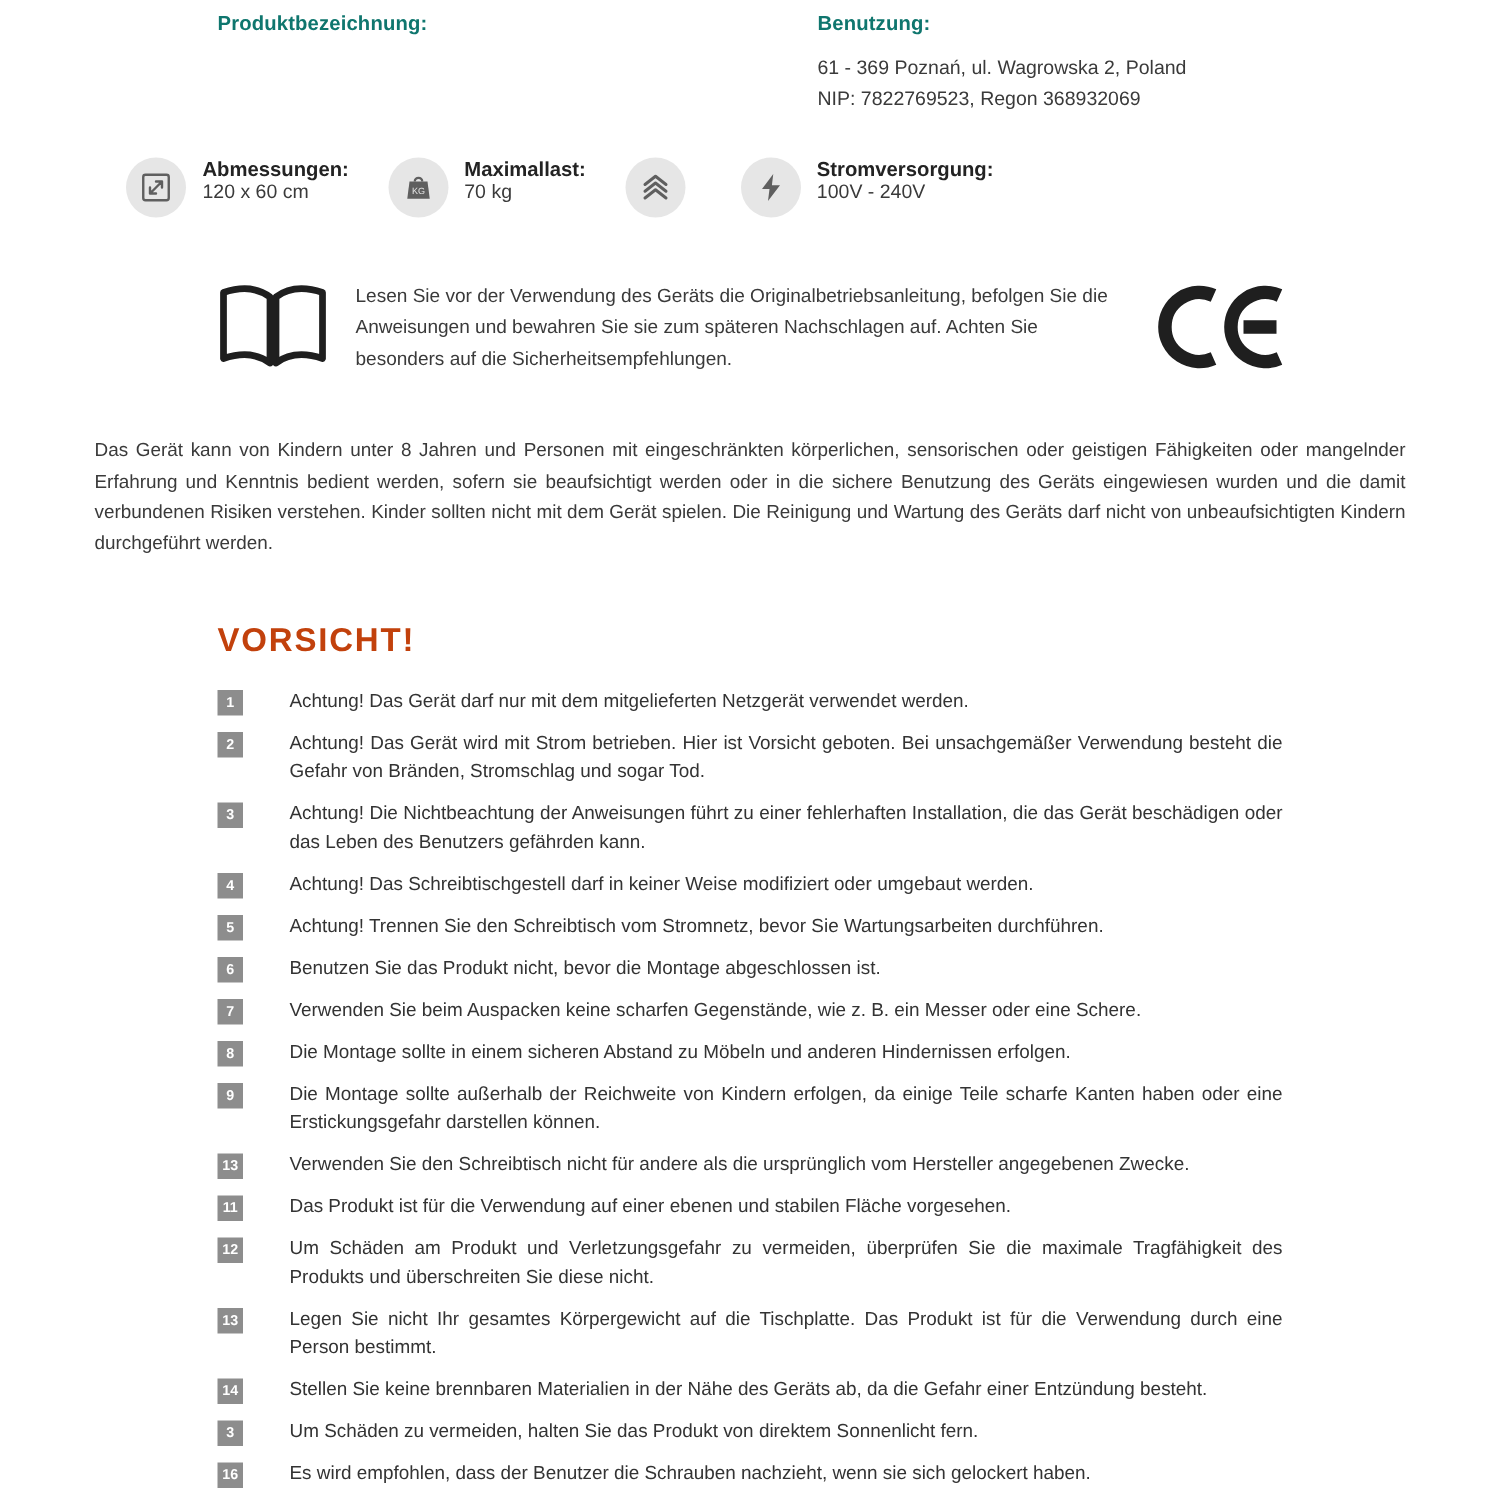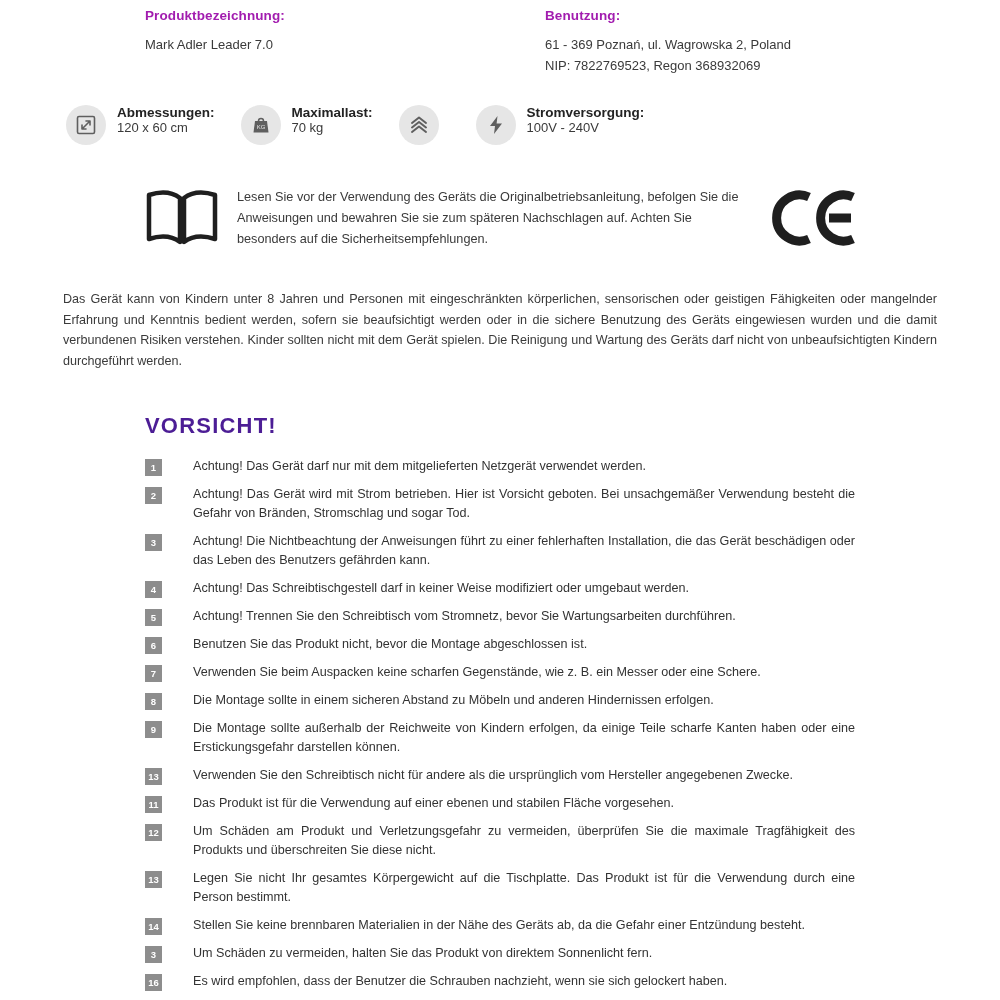--- a/index.html
+++ b/index.html
@@ -28,33 +28,33 @@
     padding: 8px 145px 0 145px;
     box-sizing: border-box;
   }
   .header-col-left { width: 400px; }
   .header-col-right { flex: 1; }
   .hdr-title {
     font-weight: bold;
     font-size: 13.5px;
     letter-spacing: .1px;
     margin-bottom: 11px;
-    color: #a21caf;
+    color: #0f766e;
   }
   .hdr-line {
     font-size: 13px;
     line-height: 21px;
     color: #3a3a3a;
   }
 
   
   .specs {
     display: flex;
     align-items: flex-start;
-    padding: 0 66px;
+    padding: 0 84px;
     margin-top: 28px;
     box-sizing: border-box;
   }
   .spec {
     display: flex;
     align-items: flex-start;
     margin-right: 26px;
   }
   .spec-icon {
     width: 40px;
@@ -113,21 +113,21 @@
     box-sizing: border-box;
   }
 
   
   .caution-title {
     padding: 0 145px;
     margin-top: 42px;
     font-size: 22px;
     font-weight: bold;
     letter-spacing: 1.2px;
-    color: #4c1d95;
+    color: #c2410c;
     box-sizing: border-box;
   }
   .caution-list {
     padding: 0 145px 0 145px;
     margin-top: 18px;
     box-sizing: border-box;
   }
   .c-item {
     display: flex;
     align-items: flex-start;
@@ -157,21 +157,20 @@
   }
 </style>
 </head>
 <body>
 
 <div class="page">
 
   <div class="header">
     <div class="header-col-left">
       <div class="hdr-title">Produktbezeichnung:</div>
-      <div class="hdr-line">Mark Adler Leader 7.0</div>
     </div>
     <div class="header-col-right">
       <div class="hdr-title">Benutzung:</div>
       <div class="hdr-line">61 - 369 Poznań, ul. Wagrowska 2, Poland</div>
       <div class="hdr-line">NIP: 7822769523, Regon 368932069</div>
     </div>
   </div>
 
   <div class="specs">
 

